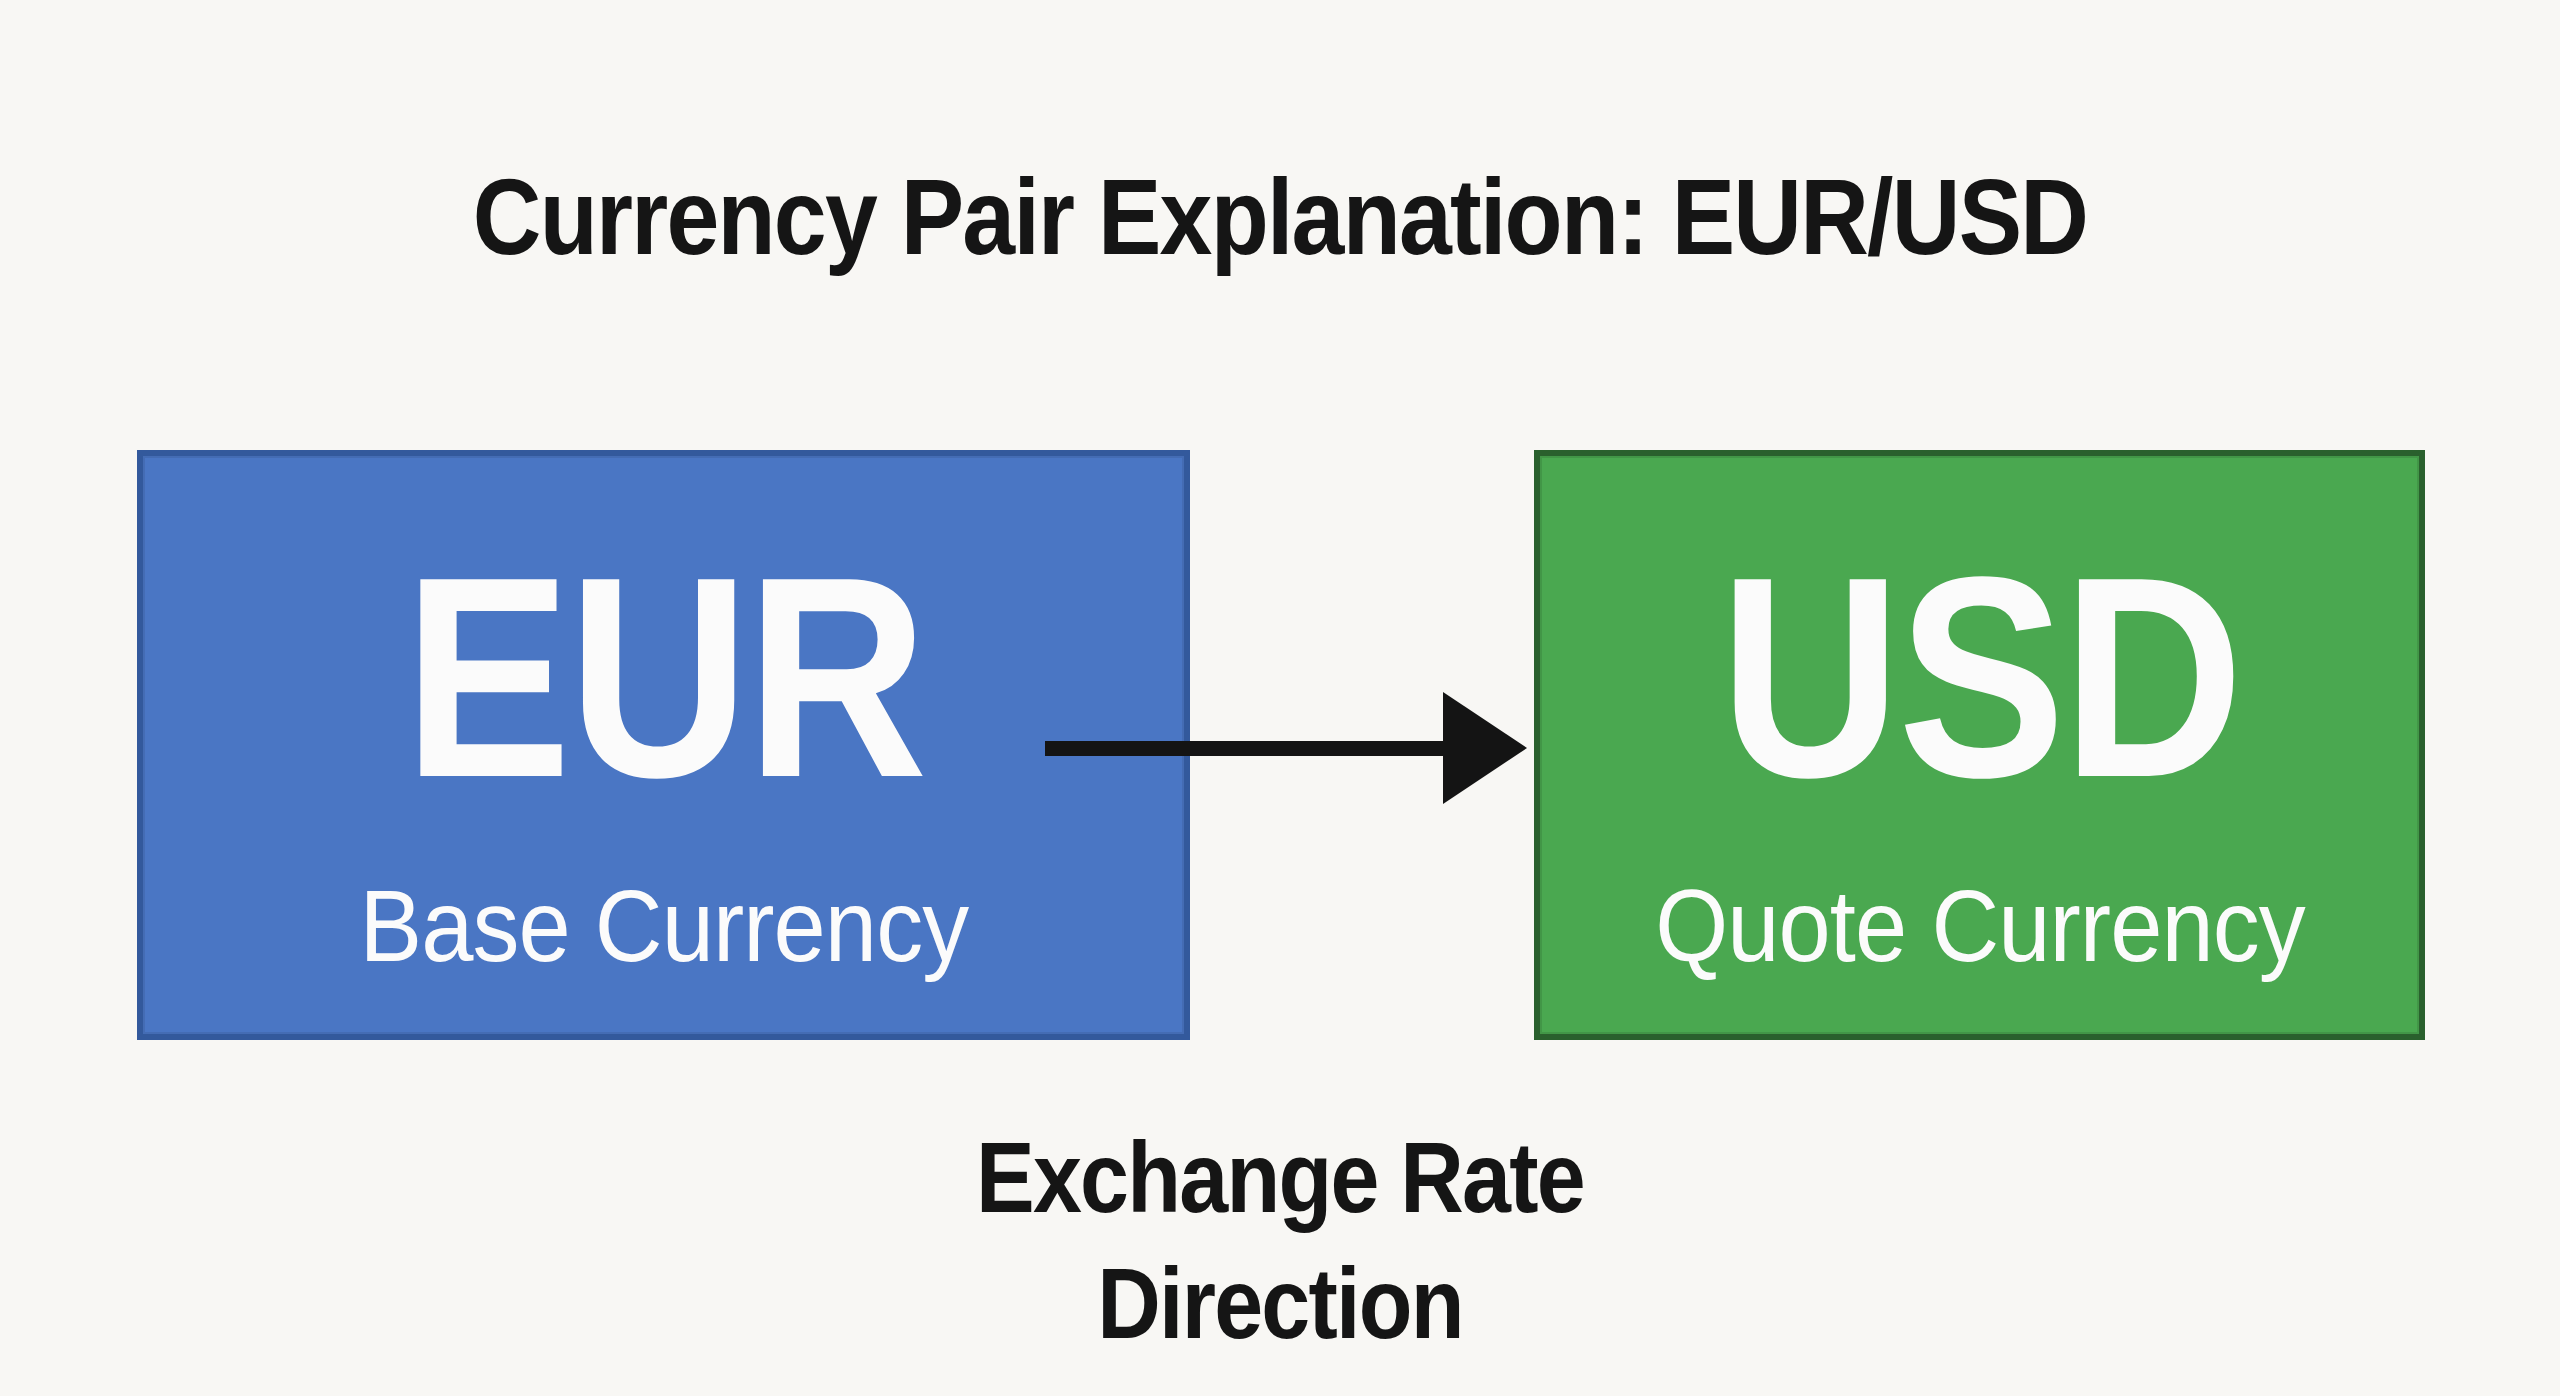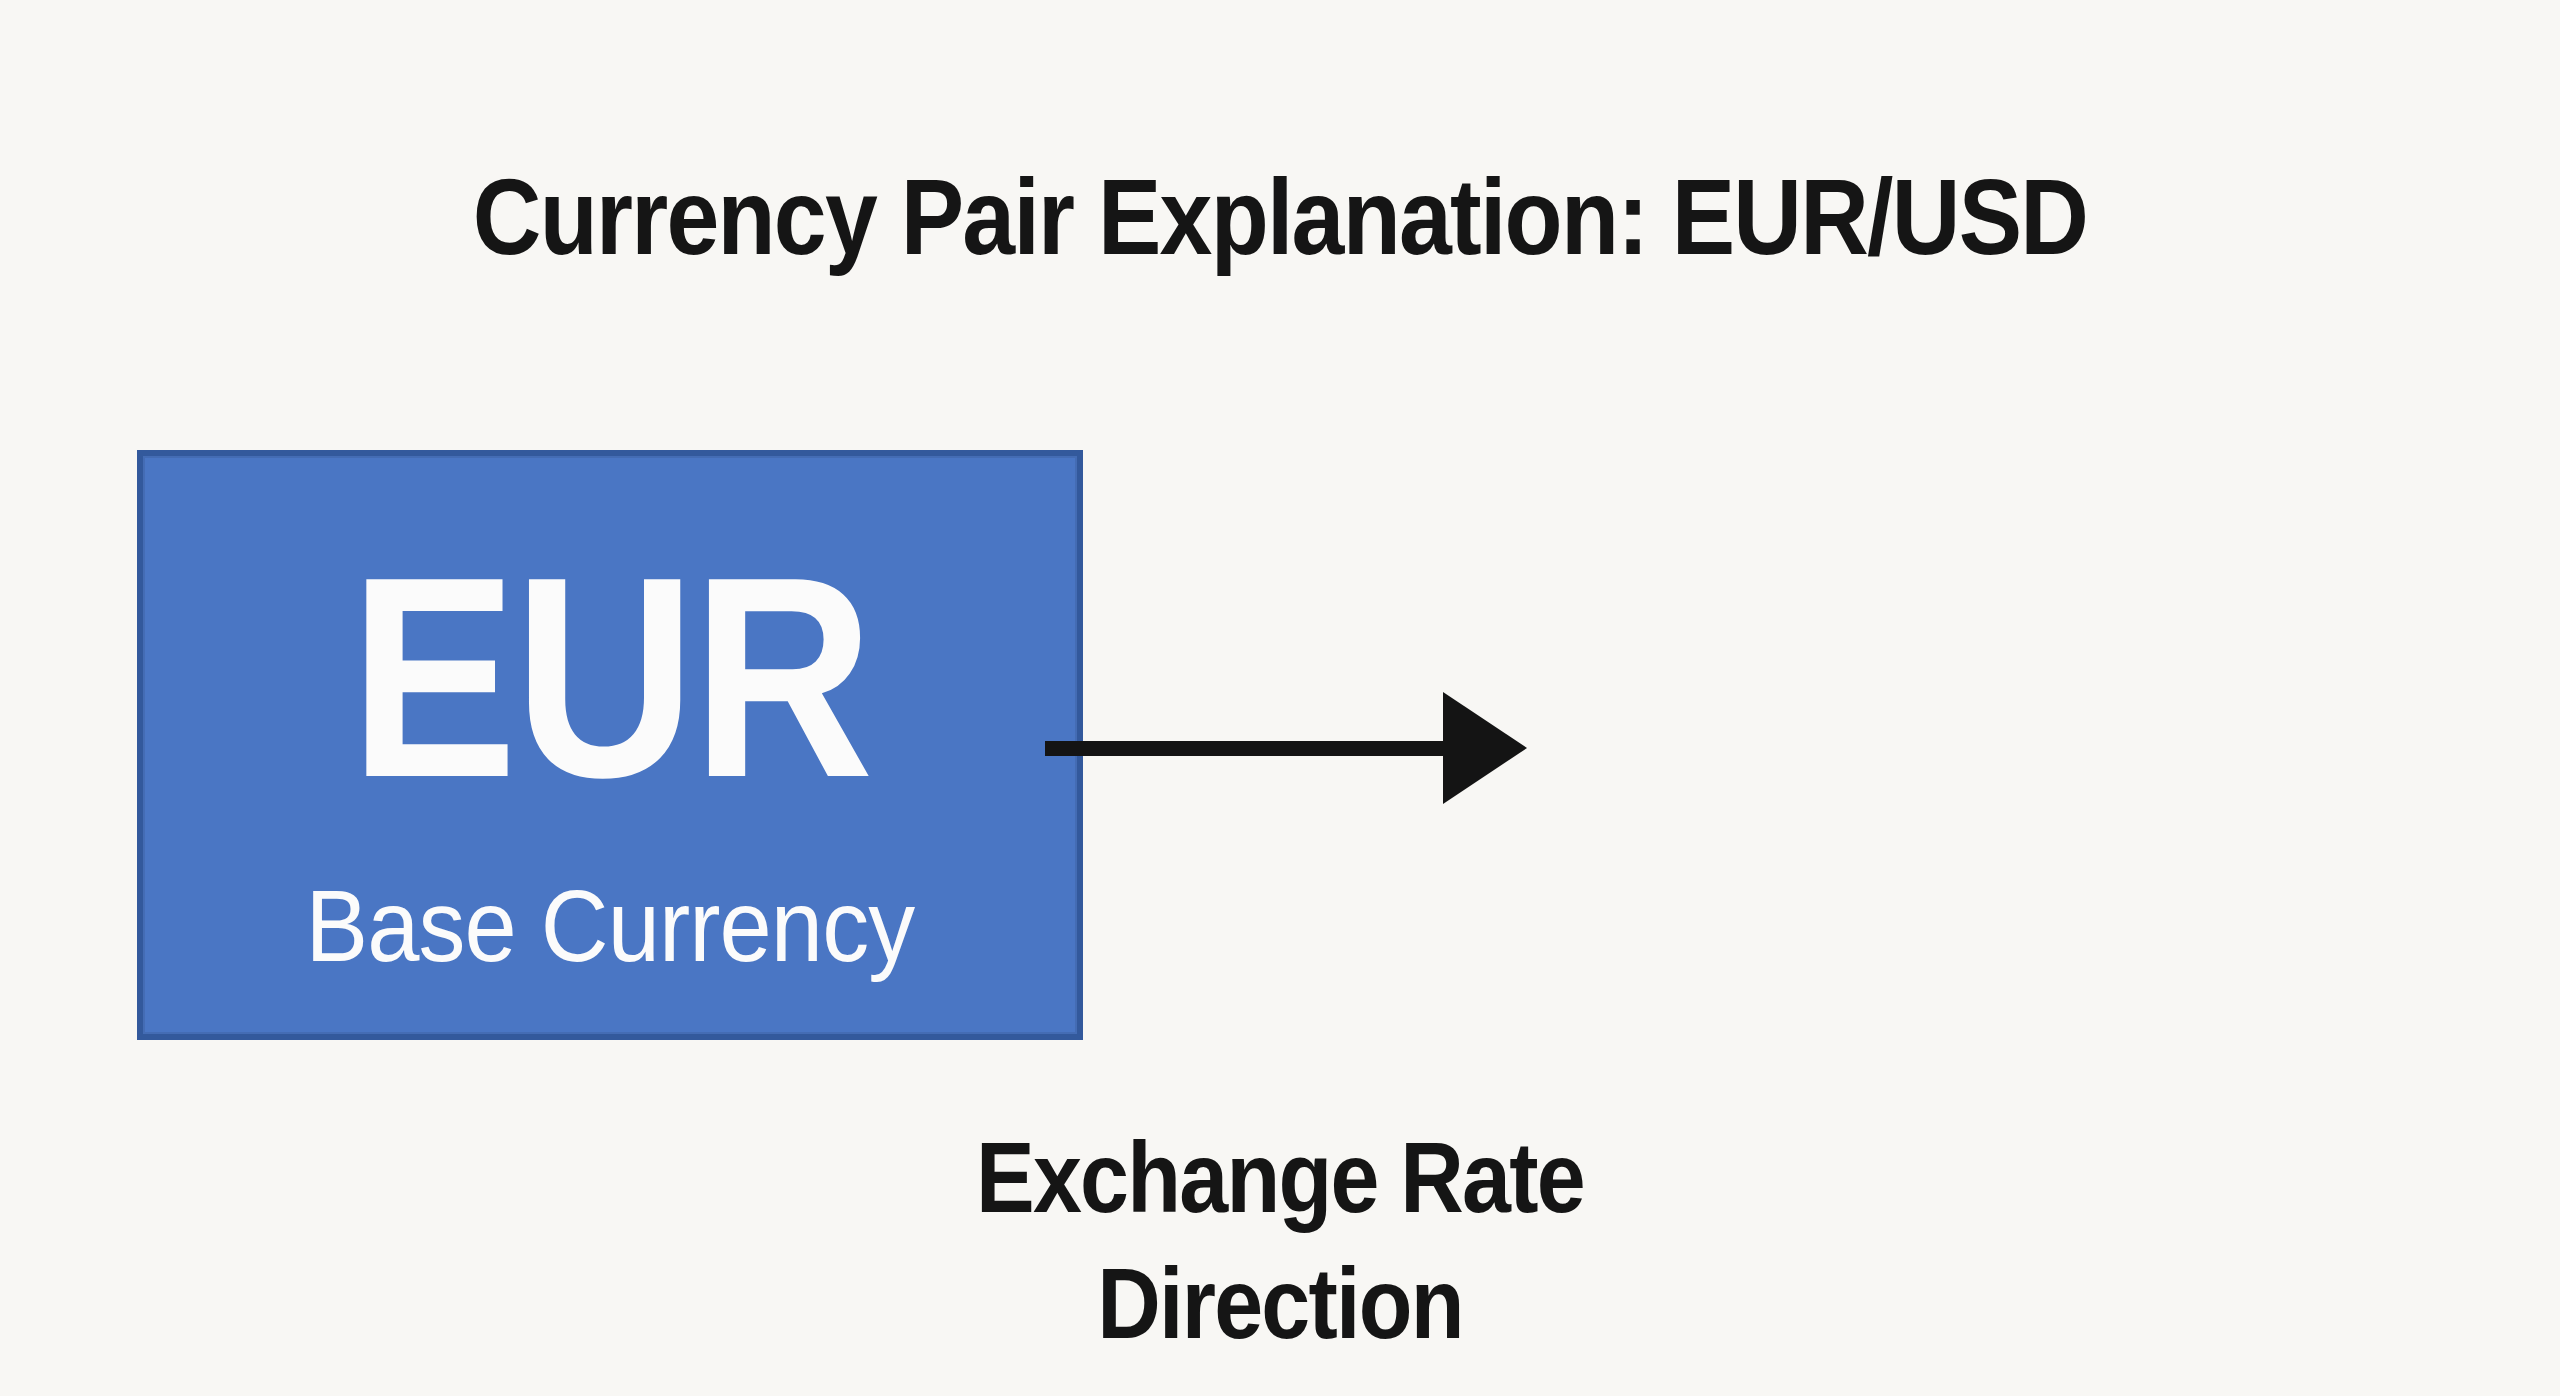--- a/index.html
+++ b/index.html
@@ -42,21 +42,21 @@
   .currency-box {
     position: absolute;
     top: 402px;
     height: 590px;
     display: flex;
     flex-direction: column;
     align-items: center;
   }
   .currency-box.base {
     left: 137px;
-    width: 946px;
+    width: 1053px;
     background: var(--base-fill, #4a76c4);
     border: 6px solid var(--base-border, #33599c);
     box-shadow: inset 0 0 0 2px rgba(0,0,0,0.08);
   }
   .currency-box.quote {
     left: 1534px;
     width: 891px;
     background: var(--quote-fill, #4aa850);
     border: 6px solid var(--quote-border, #2a602d);
     box-shadow: inset 0 0 0 2px rgba(0,0,0,0.10);
@@ -131,19 +131,23 @@
   <div class="currency-box base">
     <div class="currency-code">EUR</div>
     <div class="currency-role">Base Currency</div>
   </div>
 
   <div class="direction-arrow">
     <div class="arrow-line"></div>
     <div class="arrow-head"></div>
   </div>
 
+  <div class="currency-box quote">
+    <div class="currency-code">USD</div>
+    <div class="currency-role">Quote Currency</div>
+  </div>
 
   <div class="caption">
     <div>Exchange Rate</div>
     <div>Direction</div>
   </div>
 
 </div>
 
 </body></html>

